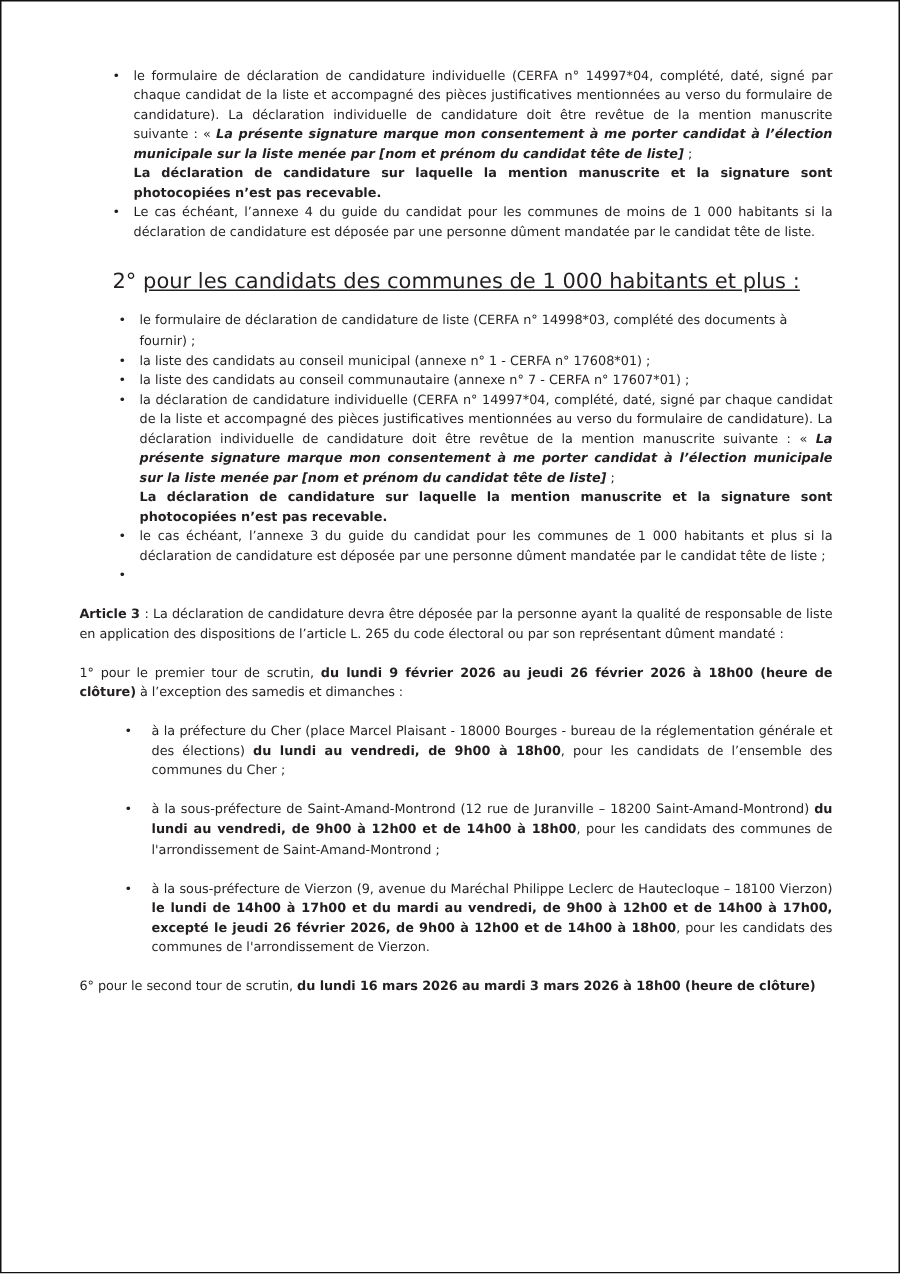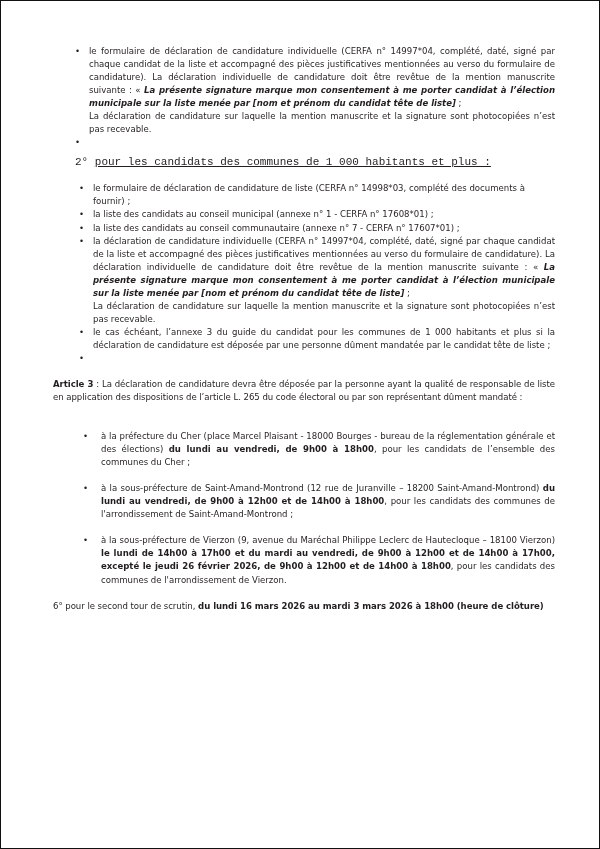--- a/index.html
+++ b/index.html
@@ -68,30 +68,29 @@
   .bullets.addr li { padding-left: 48px; }
   .bullets.addr li .bullet-dot { left: 30px; }
 
   
   .noDot {
     padding-left: 36px;
     font-size: 8.55px;
     line-height: 13.05px;
     text-align: justify;
     margin: 0;
-    font-weight: normal;
+    font-weight: bold;
   }
   .noDot.indent { padding-left: 40px; }
 
   .heading2 {
-    font-size: 11px;
+    font-size: 14px;
     line-height: 13.05px;
     margin: 0;
     padding-left: 22px;
-    font-family: Liberation Mono, monospace;
   }
   .gap-m  { height: 13px; }
   .gap-l  { height: 20px; }
   .gap-xl { height: 26px; }
 </style>
 </head>
 <body>
 
 <div class="page">
   <div class="page-body">
@@ -101,20 +100,21 @@
         <span class="bullet-dot">•</span>
         <span><span>le formulaire de déclaration de candidature individuelle (CERFA n° 14997*04, complété, daté, signé par chaque candidat de la liste et accompagné des pièces justificatives mentionnées au verso du formulaire de candidature). La déclaration individuelle de candidature doit être revêtue de la mention manuscrite suivante : « </span><span class="i">La présente signature marque mon consentement à me porter candidat à l’élection municipale sur la liste menée par [nom et prénom du candidat tête de liste]</span><span> ;</span></span>
       </li>
     </ul>
 
     <p class="noDot">La déclaration de candidature sur laquelle la mention manuscrite et la signature sont photocopiées n’est pas recevable.</p>
 
     <ul class="bullets">
       <li>
         <span class="bullet-dot">•</span>
+        <span><span>Le cas échéant, l’annexe 4 du guide du candidat pour les communes de moins de 1 000 habitants si la déclaration de candidature est déposée par une personne dûment mandatée par le candidat tête de liste.</span></span>
       </li>
     </ul>
 
     <div class="gap-l"></div>
 
     <p class="heading2">
       <span>2°</span><span>&nbsp;</span><span class="u">pour les candidats des communes de 1 000 habitants et plus :</span>
     </p>
 
     <div class="gap-m"></div>
@@ -151,20 +151,21 @@
     </ul>
 
     <div class="gap-xl"></div>
 
     <p class="para">
       <span class="bu">Article 3 </span><span><span>: La déclaration de candidature devra être déposée par la personne ayant la qualité de responsable de liste en application des dispositions de l’article L. 265 du code électoral ou par son représentant dûment mandaté :</span></span>
     </p>
 
     <div class="gap-m"></div>
 
+    <p class="para"><span>1° pour le premier tour de scrutin, </span><span class="b">du lundi 9 février 2026 au jeudi 26 février 2026 à 18h00 (heure de clôture)</span><span> à l’exception des samedis et dimanches :</span></p>
 
     <div class="gap-m"></div>
 
     <ul class="bullets addr">
       <li>
         <span class="bullet-dot">•</span>
         <span><span>à la préfecture du Cher (place Marcel Plaisant - 18000 Bourges - bureau de la réglementation générale et des élections) </span><span class="b">du lundi au vendredi, de 9h00 à 18h00</span><span>, pour les candidats de l’ensemble des communes du Cher ;</span></span>
       </li>
       <li style="margin-top:13px">
         <span class="bullet-dot">•</span>

